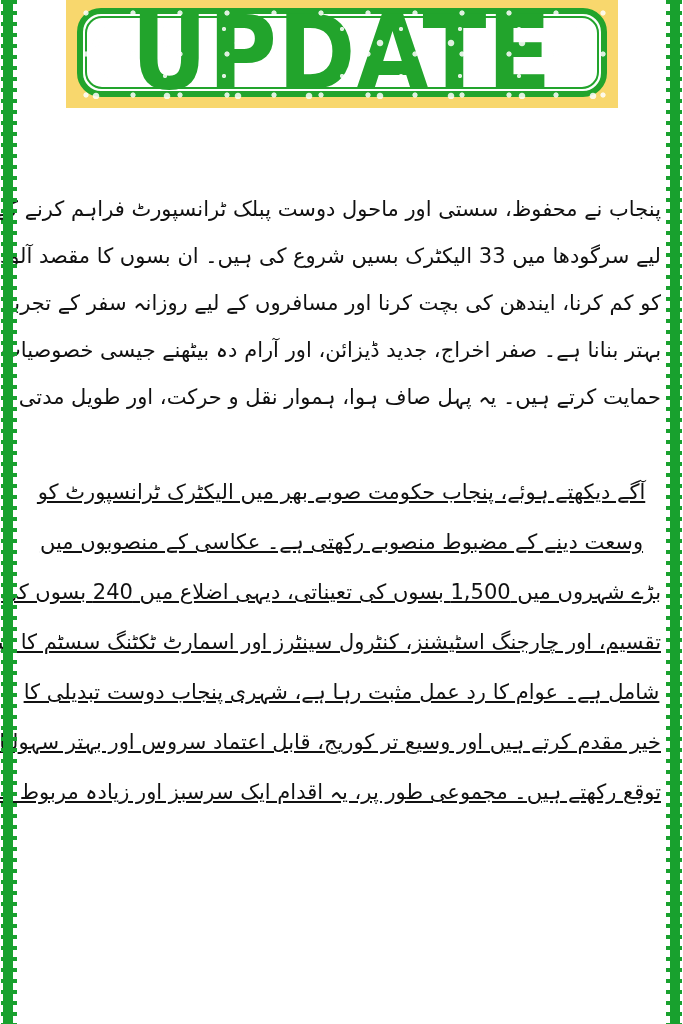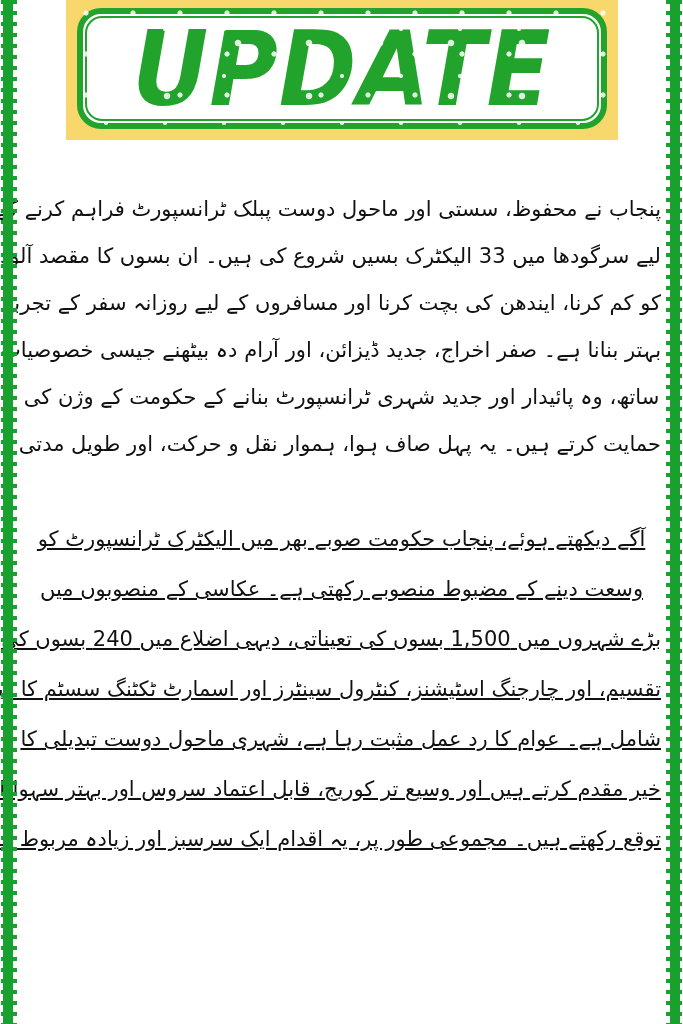--- a/index.html
+++ b/index.html
@@ -18,22 +18,22 @@
     position:absolute;top:0;height:100%;width:16px;z-index:6;
     background-image:
       repeating-linear-gradient(to bottom, var(--green) 0 4px, rgba(0,0,0,0) 4px 11px),
       linear-gradient(to right, rgba(0,0,0,0) 0 2px, var(--green) 2px 12px, rgba(0,0,0,0) 12px);
   }
   .edge.left{left:1px;}
   .edge.right{right:1px;transform:scaleX(-1);}
 
   
   .stamp-band{
-    position:absolute;left:66px;top:0;width:552px;height:140px;
-    background:var(--yellow);z-index:2;font-style:italic;
+    position:absolute;left:66px;top:0;width:552px;height:108px;
+    background:var(--yellow);z-index:2;
   }
   .stamp-frame{
     position:absolute;inset:8px 11px 11px 11px;
     border:6px solid var(--ink);border-radius:24px;
     display:flex;align-items:center;justify-content:center;
     background:#ffffff;
   }
   .stamp-frame::before{
     content:"";position:absolute;inset:2px;
     border:2px solid var(--ink);border-radius:17px;
@@ -78,27 +78,26 @@
     </div>
     <div class="grunge"></div>
   </div>
 
   <div class="content">
     <div class="para para1">
       <div class="line">پنجاب نے محفوظ، سستی اور ماحول دوست پبلک ٹرانسپورٹ فراہم کرنے کے</div>
       <div class="line">لیے سرگودھا میں 33 الیکٹرک بسیں شروع کی ہیں۔ ان بسوں کا مقصد آلودگی</div>
       <div class="line">کو کم کرنا، ایندھن کی بچت کرنا اور مسافروں کے لیے روزانہ سفر کے تجربے کو</div>
       <div class="line">بہتر بنانا ہے۔ صفر اخراج، جدید ڈیزائن، اور آرام دہ بیٹھنے جیسی خصوصیات کے</div>
-      <div class="line">ساتھ، وہ پائیدار اور جدید شہری ٹرانسپورٹ بنانے کے حکومت کے وژن کی</div>
       <div class="line">حمایت کرتے ہیں۔ یہ پہل صاف ہوا، ہموار نقل و حرکت، اور طویل مدتی</div>
     </div>
     <div class="para para2">
       <div class="line">آگے دیکھتے ہوئے، پنجاب حکومت صوبے بھر میں الیکٹرک ٹرانسپورٹ کو</div>
       <div class="line">وسعت دینے کے مضبوط منصوبے رکھتی ہے۔ عکاسی کے منصوبوں میں</div>
       <div class="line">بڑے شہروں میں 1,500 بسوں کی تعیناتی، دیہی اضلاع میں 240 بسوں کی</div>
       <div class="line">تقسیم، اور چارجنگ اسٹیشنز، کنٹرول سینٹرز اور اسمارٹ ٹکٹنگ سسٹم کا قیام</div>
-      <div class="line">شامل ہے۔ عوام کا رد عمل مثبت رہا ہے، شہری ماحول دوست تبدیلی کا</div>
+      <div class="line">شامل ہے۔ عوام کا رد عمل مثبت رہا ہے، شہری پنجاب دوست تبدیلی کا</div>
       <div class="line">خیر مقدم کرتے ہیں اور وسیع تر کوریج، قابل اعتماد سروس اور بہتر سہولیات کی</div>
       <div class="line">توقع رکھتے ہیں۔ مجموعی طور پر، یہ اقدام ایک سرسبز اور زیادہ مربوط مستقبل</div>
     </div>
   </div>
 
 </div>
 
 </body></html>

